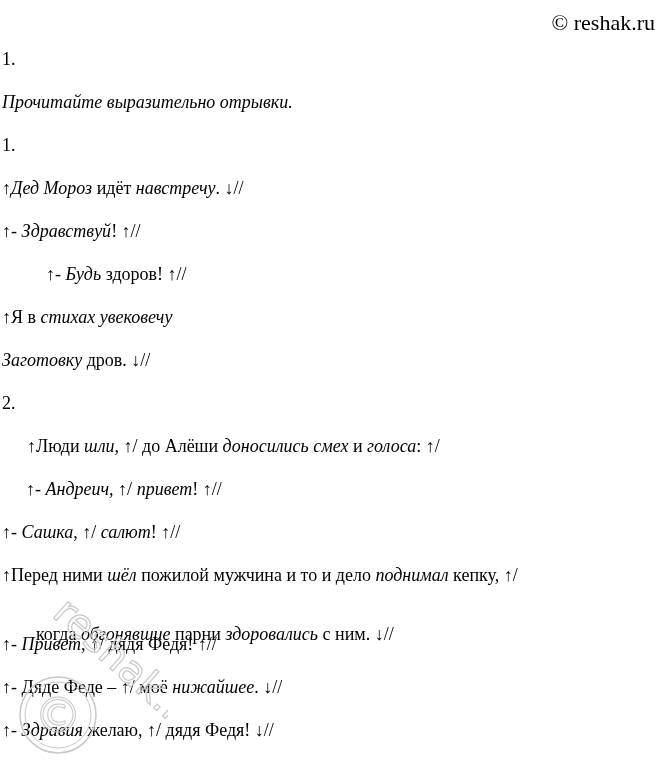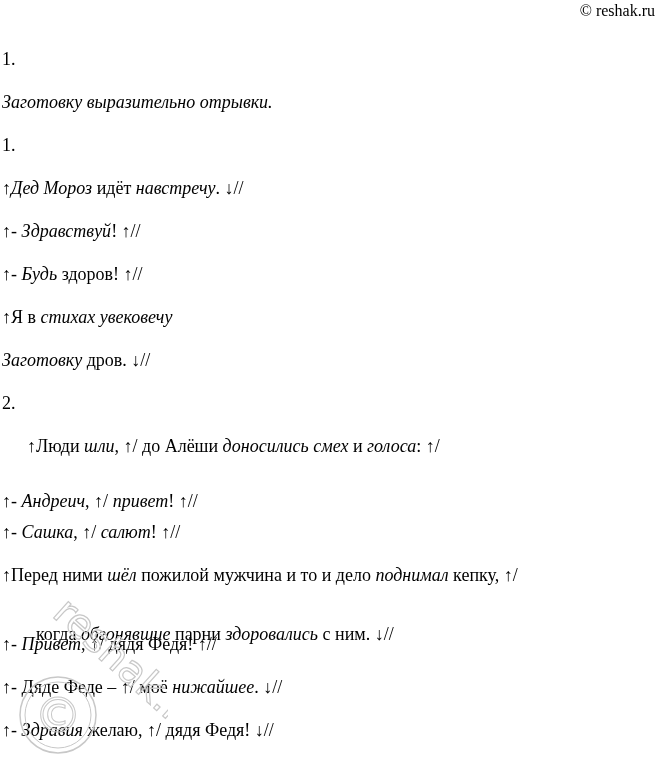--- a/index.html
+++ b/index.html
@@ -27,22 +27,22 @@
       position: absolute;
       left: 2px;
       top: 0px;
       font-weight: bold;
       font-size: 19px;
       line-height: 22px;
     }
     .copyright {
       position: absolute;
       right: 2px;
-      top: 0px;
-      font-size: 16px;
+      top: 12px;
+      font-size: 22px;
       line-height: 22px;
     }
     .line {
       position: absolute;
       left: 2px;
       white-space: nowrap;
       line-height: 22px;
       font-size: 18px;
     }
     .i { font-style: italic; }
@@ -57,30 +57,30 @@
   </style>
 </head>
 <body>
 
 <div class="header">
   <div class="copyright">© reshak.ru</div>
 </div>
 
 <div id="content">
     <div class="line" style="top: 48px;"><span>1.</span></div>
-    <div class="line" style="top: 91px;"><span class="i">Заготовку выразительно отрывки.</span></div>
+    <div class="line" style="top: 91px;"><span class="i">Прочитайте выразительно отрывки.</span></div>
     <div class="line" style="top: 134px;"><span>1.</span></div>
     <div class="line" style="top: 177px;"><span>↑</span><span class="i">Дед Мороз</span><span> идёт </span><span class="i">навстречу</span><span>. ↓//</span></div>
     <div class="line" style="top: 220px; text-align: right;"><span>↑- </span><span class="i">Здравствуй</span><span>! ↑//</span></div>
-    <div class="line" style="top: 263px;"><span>↑- </span><span class="i">Будь</span><span> здоров! ↑//</span></div>
+    <div class="line" style="top: 263px; margin-left: 44px;"><span>↑- </span><span class="i">Будь</span><span> здоров! ↑//</span></div>
     <div class="line" style="top: 306px;"><span>↑Я в </span><span class="i">стихах увековечу</span></div>
     <div class="line" style="top: 349px;"><span class="i">Заготовку</span><span> дров. ↓//</span></div>
     <div class="line" style="top: 392px;"><span>2.</span></div>
     <div class="line" style="top: 435px; margin-left: 25px;"><span>↑Люди </span><span class="i">шли</span><span>, ↑/ до Алёши </span><span class="i">доносились смех</span><span> и </span><span class="i">голоса</span><span>: ↑/</span></div>
-    <div class="line" style="top: 490px;"><span>↑- </span><span class="i">Андреич</span><span>, ↑/ </span><span class="i">привет</span><span>! ↑//</span></div>
+    <div class="line" style="top: 478px; margin-left: 24px;"><span>↑- </span><span class="i">Андреич</span><span>, ↑/ </span><span class="i">привет</span><span>! ↑//</span></div>
     <div class="line" style="top: 521px;"><span>↑- </span><span class="i">Сашка</span><span>, ↑/ </span><span class="i">салют</span><span>! ↑//</span></div>
     <div class="line" style="top: 564px;"><span>↑Перед ними </span><span class="i">шёл</span><span> пожилой мужчина и то и дело </span><span class="i">поднимал</span><span> кепку, ↑/</span></div>
     <div class="line" style="top: 623px; margin-left: 34px;"><span>когда </span><span class="i">обгонявшие</span><span> парни </span><span class="i">здоровались</span><span> с ним. ↓//</span></div>
     <div class="line" style="top: 633px;"><span>↑- </span><span class="i">Привет</span><span>, ↑/ дядя Федя! ↑//</span></div>
     <div class="line" style="top: 676px;"><span>↑- Дяде Феде – ↑/ моё </span><span class="i">нижайшее</span><span>. ↓//</span></div>
     <div class="line" style="top: 719px;"><span>↑- </span><span class="i">Здравия</span><span> желаю, ↑/ дядя Федя! ↓//</span></div>
   </div>
 
 <svg class="watermark" viewBox="0 0 160 180">
   <circle cx="50" cy="115" r="38" fill="none" stroke="#c8c8c8" stroke-width="1.5"></circle>

